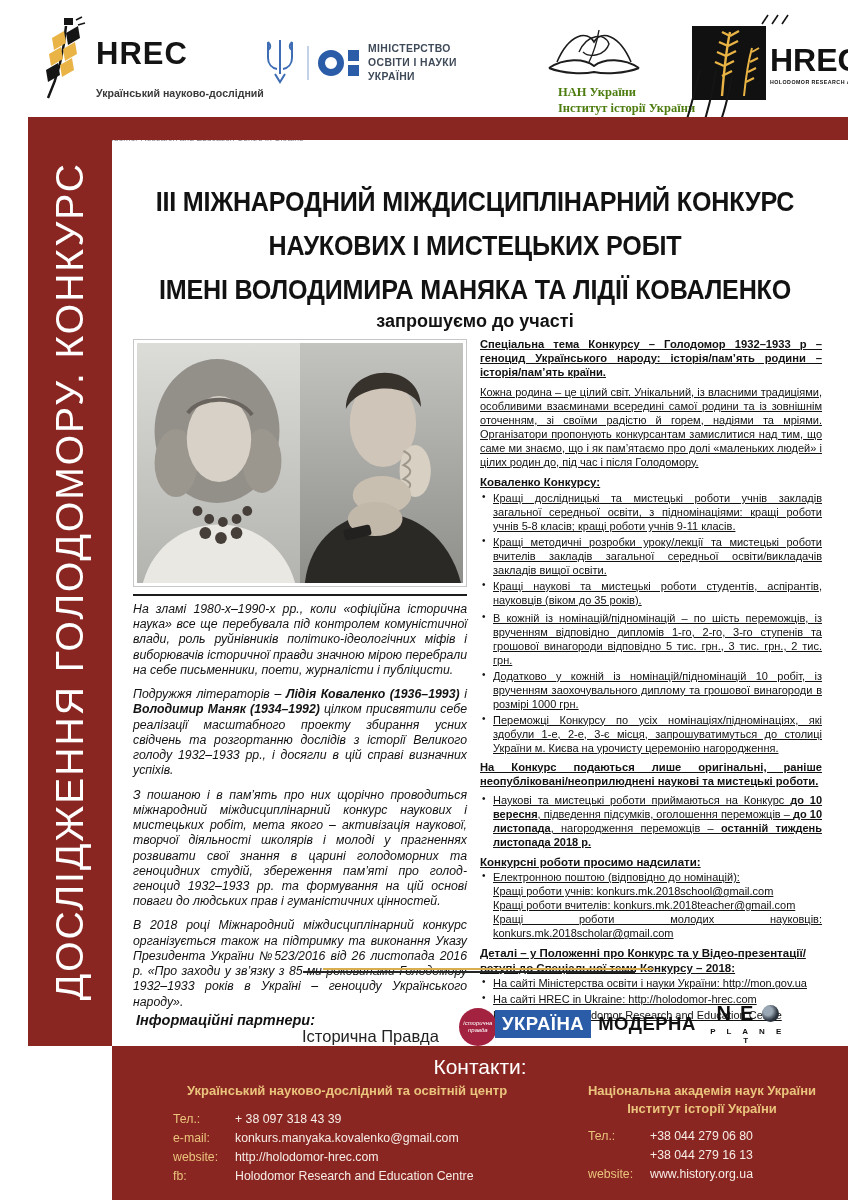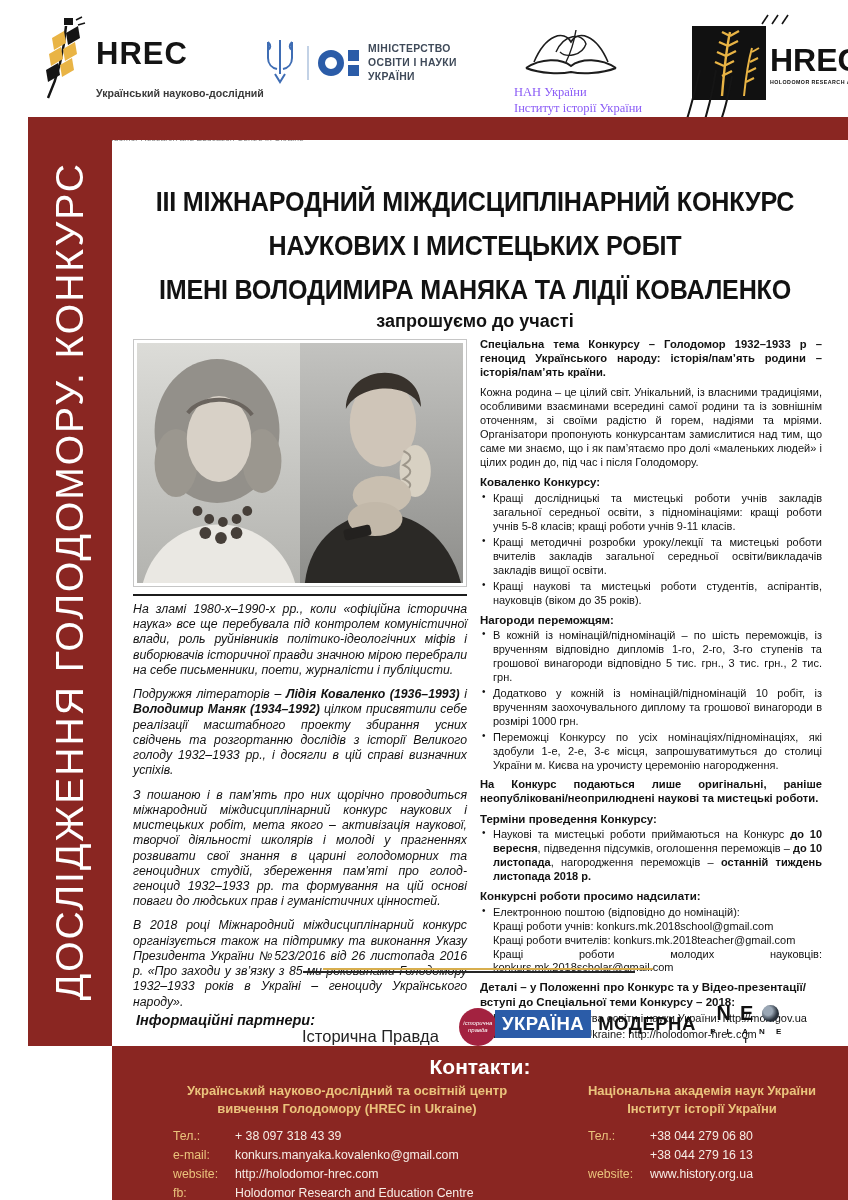--- a/index.html
+++ b/index.html
@@ -21,21 +21,21 @@
   .logo-ministry{position:absolute;left:262px;top:38px;display:flex;align-items:center;gap:9px;}
   .min-divider{width:2px;height:34px;background:#c3d2e6;}
   .min-mark{display:flex;align-items:center;gap:4px;}
   .min-ring{width:26px;height:26px;border:7px solid var(--blue);border-radius:50%;}
   .min-colon{display:flex;flex-direction:column;gap:4px;}
   .min-colon i{display:block;width:11px;height:11px;background:var(--blue);}
   .min-txt{font-size:10.4px;font-weight:700;color:#3f4a59;line-height:1.32;letter-spacing:.4px;}
 
   .logo-nan{position:absolute;left:492px;top:22px;display:flex;flex-direction:column;align-items:center;}
   .nan-txt{font-family:"Liberation Serif",serif;text-align:left;align-self:flex-start;margin-left:22px;}
-  .nan-l1,.nan-l2{font-size:12.5px;font-weight:400;color:#8b5cf6;line-height:1.3;}
+  .nan-l1,.nan-l2{font-size:12.5px;font-weight:700;color:#4d7c0f;line-height:1.3;margin-left:44px;}
   .nan-l3{font-size:10.3px;color:#6e6e6e;letter-spacing:.4px;margin-top:1px;}
 
   .logo-hrec-con{position:absolute;left:682px;top:12px;width:150px;}
   .con-dashes{position:absolute;left:78px;top:0;width:34px;height:14px;}
   .con-square{position:absolute;left:10px;top:14px;width:74px;height:74px;background:#111;}
   .con-stalks{position:absolute;left:0px;top:58px;width:70px;height:60px;}
   .con-right{position:absolute;left:88px;top:32px;}
   .con-abbr{font-size:32px;font-weight:700;color:#121212;line-height:1;}
   .con-cap{font-size:5.3px;font-weight:700;letter-spacing:.45px;color:#111;margin-top:3px;white-space:nowrap;}
 
@@ -50,21 +50,21 @@
   .subtitle{position:absolute;left:118px;right:16px;top:311px;text-align:center;font-size:18px;font-weight:700;color:#121212;}
 
   
   .photo{position:absolute;left:133px;top:339px;width:334px;height:248px;border:1px solid #c6c6c6;background:#fff;padding:3px;}
   .photo svg{width:100%;height:100%;display:block;}
   .photo-rule{position:absolute;left:133px;top:594px;width:334px;height:2px;background:#1c1c1c;}
   .left-col{position:absolute;left:133px;top:602px;width:334px;font-style:italic;font-size:12.3px;line-height:1.24;text-align:justify;color:#121212;}
   .left-col p{margin-bottom:9px;}
 
   
-  .right-col{position:absolute;left:480px;top:337px;width:342px;font-size:11px;line-height:1.27;color:#121212;text-align:justify;}
+  .right-col{position:absolute;left:480px;top:337px;width:342px;font-size:11px;line-height:1.27;color:#121212;text-align:justify;text-decoration:underline;}
   .right-col .bold-par{font-weight:700;font-size:11.2px;margin-bottom:6px;}
   .right-col .par{margin-bottom:6px;}
   .right-col h3{font-size:11.5px;font-weight:700;margin:5px 0 2px;text-align:left;}
   .right-col ul{list-style:none;margin:0 0 4px;}
   .right-col li{position:relative;padding-left:13px;margin-bottom:2px;}
   .right-col li::before{content:"•";position:absolute;left:2px;top:-1px;font-size:10px;}
 
   
   .divider{position:absolute;left:303px;top:968px;width:350px;}
   .divider .gold{height:2px;background:#d8ae4e;margin-left:20px;}
@@ -79,21 +79,21 @@
   .moderna .box{background:var(--blue);color:#fff;font-weight:700;font-size:18.5px;padding:3px 7px;letter-spacing:.5px;}
   .moderna .rest{color:#111;font-weight:700;font-size:18.5px;margin-left:7px;letter-spacing:.5px;}
   .neo{position:absolute;left:708px;top:1002px;width:80px;text-align:center;}
   .neo-top{display:flex;align-items:center;justify-content:center;gap:9px;}
   .neo-top .ltr{font-size:20px;font-weight:700;color:#101010;}
   .neo-globe{width:17px;height:17px;border-radius:50%;background:radial-gradient(circle at 35% 35%,#9aa7b5 0 28%,#2e3742 60%,#11161c 100%);}
   .neo-bottom{font-size:8px;font-weight:700;letter-spacing:4.5px;color:#101010;margin-top:2px;}
 
   
   .footer{position:absolute;left:112px;right:0;top:1046px;bottom:0;background:var(--maroon);}
-  .footer-title{position:absolute;left:0;right:0;top:9px;text-align:center;color:#fff;font-weight:700;font-size:21px;}
+  .footer-title{position:absolute;left:0;right:0;top:9px;text-align:center;color:#fff;font-weight:400;font-size:21px;}
   .f-col{position:absolute;top:36px;}
   .f-left{left:45px;width:380px;}
   .f-right{left:440px;width:300px;}
   .org-title{color:var(--gold);font-weight:700;font-size:13px;line-height:1.35;text-align:center;margin-bottom:10px;}
   .rows{padding-left:16px;}
   .f-right .rows{padding-left:36px;}
   .c-row{display:flex;font-size:12.3px;line-height:1.55;}
   .c-row .lbl{width:62px;flex:none;color:var(--gold);}
   .c-row .val{color:#f6ede6;}
 </style>
@@ -268,30 +268,28 @@
   <div class="bold-par">Спеціальна тема Конкурсу – Голодомор 1932–1933 р – геноцид Українського народу: історія/пам’ять родини – історія/пам’ять країни.</div>
   <div class="par">Кожна родина – це цілий світ. Унікальний, із власними традиціями, особливими взаєминами всередині самої родини та із зовнішнім оточенням, зі своїми радістю й горем, надіями та мріями.  Організатори пропонують конкурсантам замислитися над тим,  що саме ми знаємо, що і як пам’ятаємо про долі «маленьких людей» і цілих родин до, під час і після Голодомору.</div>
 
   <h3>Коваленко Конкурсу:</h3>
   <ul>
     <li>Кращі дослідницькі та мистецькі роботи учнів закладів загальної середньої освіти, з підномінаціями: кращі роботи учнів 5-8 класів; кращі роботи учнів 9-11 класів.</li>
     <li>Кращі методичні розробки уроку/лекції та мистецькі роботи вчителів закладів загальної середньої освіти/викладачів закладів вищої освіти.</li>
     <li>Кращі наукові та мистецькі роботи студентів, аспірантів, науковців (віком до 35 років).</li>
   </ul>
 
-  <h3>Нагороди переможцям:</h3>
   <ul>
     <li>В кожній із номінацій/підномінацій – по шість переможців, із врученням відповідно дипломів 1-го, 2-го, 3-го ступенів та грошової винагороди відповідно 5 тис. грн., 3 тис. грн., 2 тис. грн.</li>
     <li>Додатково у кожній із номінацій/підномінацій 10 робіт, із врученням заохочувального диплому та грошової винагороди в розмірі 1000 грн.</li>
     <li>Переможці Конкурсу по усіх номінаціях/підномінаціях, які здобули 1-е, 2-е, 3-є місця, запрошуватимуться до столиці України м. Києва на  урочисту церемонію нагородження.</li>
   </ul>
 
   <div class="bold-par">На Конкурс подаються лише оригінальні, раніше неопубліковані/неоприлюднені наукові та мистецькі роботи.</div>
 
-  <h3>Терміни проведення Конкурсу:</h3>
   <ul>
     <li><span>Наукові та мистецькі роботи приймаються на Конкурс </span><span style="font-weight: 700;">до 10 вересня</span><span>, підведення підсумків, оголошення переможців – </span><span style="font-weight: 700;">до 10 листопада</span><span>, нагородження переможців – </span><span style="font-weight: 700;">останній тиждень листопада 2018 р.</span></li>
   </ul>
 
   <h3>Конкурсні роботи просимо надсилати:</h3>
   <ul>
     <li><span>Електронною поштою (відповідно до номінацій):</span><br><span>Кращі роботи учнів: konkurs.mk.2018school@gmail.com</span><br><span>Кращі роботи вчителів: konkurs.mk.2018teacher@gmail.com</span><br><span>Кращі роботи молодих науковців: konkurs.mk.2018scholar@gmail.com</span></li>
   </ul>
 
   <h3>Деталі – у Положенні про Конкурс та у Відео-презентації/вступі до Спеціальної теми Конкурсу – 2018:</h3>
@@ -330,21 +328,20 @@
   </div>
   <div class="neo-bottom">P L A N E T</div>
 </div>
 
 <div class="footer">
   <div class="footer-title">Контакти:</div>
 
   <div class="f-col f-left">
     <div class="org-title">
       <div>Український науково-дослідний та освітній центр</div>
-      <div>вивчення Голодомору (HREC in Ukraine)</div>
     </div>
     <div class="rows">
       <div class="c-row">
         <span class="lbl">Тел.:</span>
         <span class="val">+ 38 097 318 43 39</span>
       </div>
       <div class="c-row">
         <span class="lbl">e-mail:</span>
         <span class="val">konkurs.manyaka.kovalenko@gmail.com</span>
       </div>

